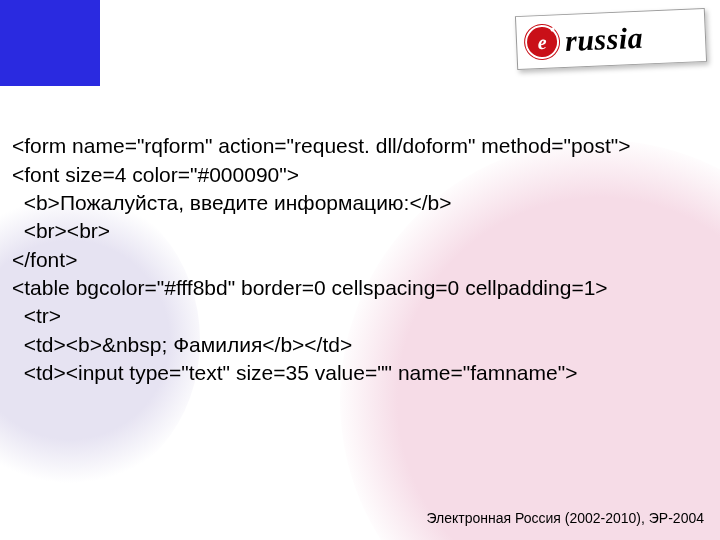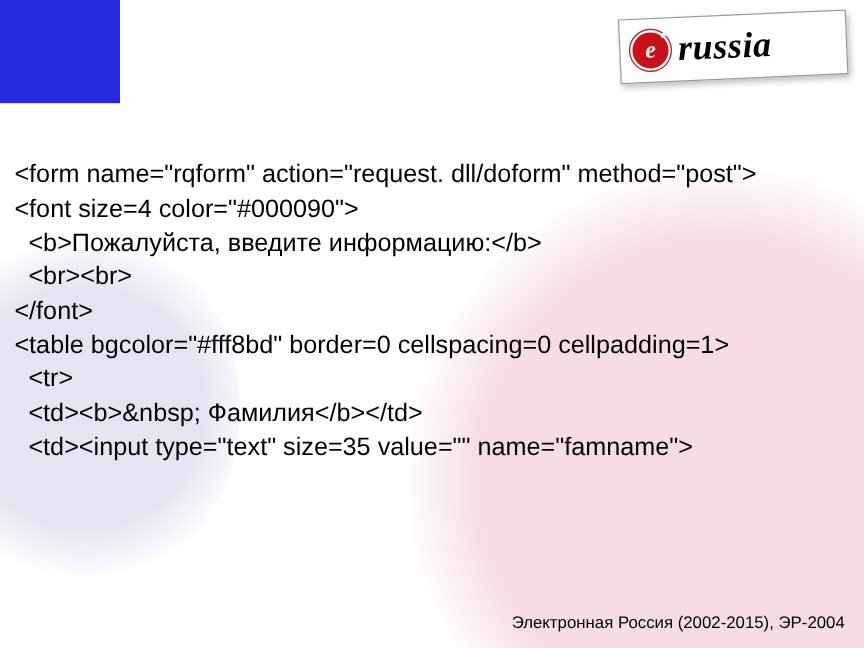--- a/index.html
+++ b/index.html
@@ -145,15 +145,15 @@
 <span>&lt;font size=4 color="#000090"&gt;</span>
 <span>  &lt;b&gt;Пожалуйста, введите информацию:&lt;/b&gt;</span>
 <span>  &lt;br&gt;&lt;br&gt;</span>
 <span>&lt;/font&gt;</span>
 <span>&lt;table bgcolor="#fff8bd" border=0 cellspacing=0 cellpadding=1&gt;</span>
 <span>  &lt;tr&gt;</span>
 <span>  &lt;td&gt;&lt;b&gt;&amp;nbsp; Фамилия&lt;/b&gt;&lt;/td&gt;</span>
 <span>  &lt;td&gt;&lt;input type="text" size=35 value="" name="famname"&gt;</span>
   </div>
 
-  <div class="footer">Электронная Россия (2002-2015), ЭР-2004</div>
+  <div class="footer">Электронная Россия (2002-2010), ЭР-2004</div>
 
 </div>
 
 </body></html>

